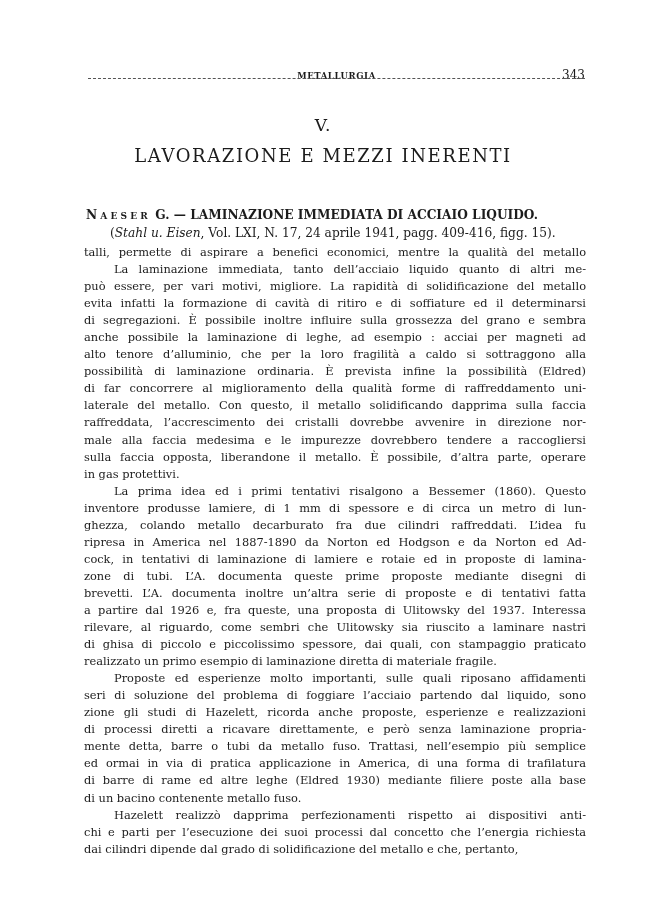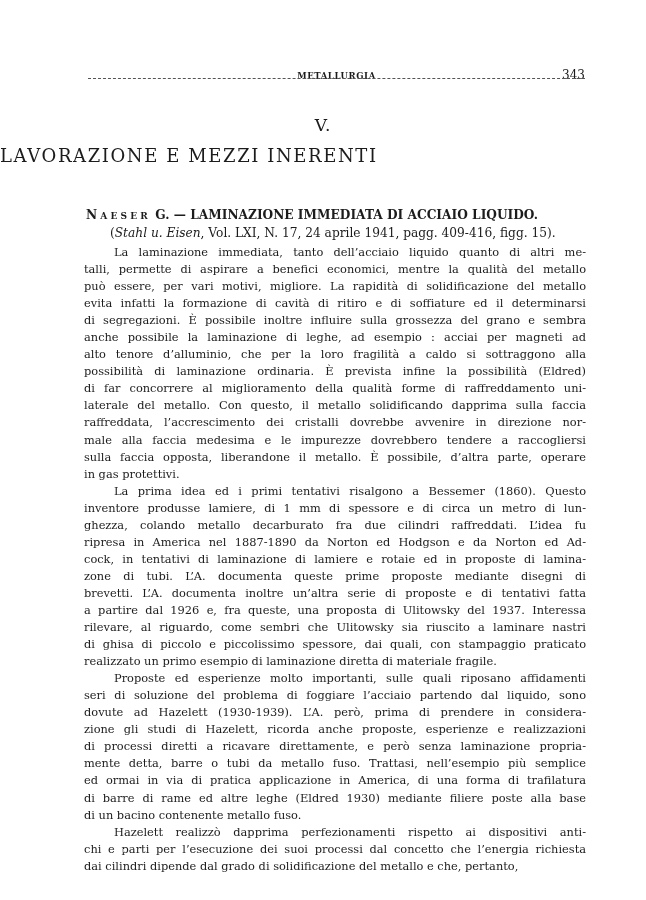--- a/index.html
+++ b/index.html
@@ -21,21 +21,21 @@
     }
     .head-rule {
       position: absolute; left: 88px; top: 78px; width: 497px; height: 0;
       border-top: 1px dashed #555;
     }
     .chapter-number {
       position: absolute; left: 0; width: 646px; top: 115px; text-align: center;
       font-size: 17px; letter-spacing: 1px;
     }
     .chapter-title {
-      position: absolute; left: 0; width: 646px; top: 145px; 
+      position: absolute; left: 0; width: 646px; top: 145px; text-align: center;
       font-size: 18px; letter-spacing: 1.6px;
     }
     .entry-head {
       position: absolute; left: 86px; top: 207px; width: 500px;
       font-size: 12.2px; line-height: 17.5px; font-weight: bold;
     }
     .entry-head .author { letter-spacing: 3.2px; font-variant: small-caps; }
     .entry-head .ref { display: block; padding-left: 24px; font-weight: normal; }
     .entry-head .ref i { font-style: italic; }
     .body-text {
@@ -62,22 +62,22 @@
   <div class="chapter-number">V.</div>
   <div class="chapter-title">LAVORAZIONE E MEZZI INERENTI</div>
 
   <div class="entry-head">
     <span class="author">Naeser</span><span> G. — </span><span>LAMINAZIONE IMMEDIATA DI ACCIAIO LIQUIDO.</span>
     <span class="ref"><span>(</span><i>Stahl u. Eisen</i><span>, Vol. LXI, N. 17, 24 aprile 1941, pagg. 409-416, figg. 15).</span></span>
   </div>
 
   <div class="body-text" id="body-text">
       <p>
+        <span class="line">talli, permette di aspirare a benefici economici, mentre la qualità del metallo</span>
         <span class="line indent">La laminazione immediata, tanto dell’acciaio liquido quanto di altri me-</span>
-        <span class="line">talli, permette di aspirare a benefici economici, mentre la qualità del metallo</span>
         <span class="line">può essere, per vari motivi, migliore. La rapidità di solidificazione del metallo</span>
         <span class="line">evita infatti la formazione di cavità di ritiro e di soffiature ed il determinarsi</span>
         <span class="line">di segregazioni. È possibile inoltre influire sulla grossezza del grano e sembra</span>
         <span class="line">anche possibile la laminazione di leghe, ad esempio : acciai per magneti ad</span>
         <span class="line">alto tenore d’alluminio, che per la loro fragilità a caldo si sottraggono alla</span>
         <span class="line">possibilità di laminazione ordinaria. È prevista infine la possibilità (Eldred)</span>
         <span class="line">di far concorrere al miglioramento della qualità forme di raffreddamento uni-</span>
         <span class="line">laterale del metallo. Con questo, il metallo solidificando dapprima sulla faccia</span>
         <span class="line">raffreddata, l’accrescimento dei cristalli dovrebbe avvenire in direzione nor-</span>
         <span class="line">male alla faccia medesima e le impurezze dovrebbero tendere a raccogliersi</span>
@@ -93,21 +93,20 @@
         <span class="line"> zone di tubi. L’A. documenta queste prime proposte mediante disegni di</span>
         <span class="line">brevetti. L’A. documenta inoltre un’altra serie di proposte e di tentativi fatta</span>
         <span class="line">a partire dal 1926 e, fra queste, una proposta di Ulitowsky del 1937. Interessa</span>
         <span class="line">rilevare, al riguardo, come sembri che Ulitowsky sia riuscito a laminare nastri</span>
         <span class="line">di ghisa di piccolo e piccolissimo spessore, dai quali, con stampaggio praticato</span>
         <span class="line last">realizzato un primo esempio di laminazione diretta di materiale fragile.</span>
       </p>
       <p>
         <span class="line indent">Proposte ed esperienze molto importanti, sulle quali riposano affidamenti</span>
         <span class="line">seri di soluzione del problema di foggiare l’acciaio partendo dal liquido, sono</span>
-        <span class="line">dovute ad Hazelett (1930-1939). L’A. però, prima di prendere in considera-</span>
         <span class="line">zione gli studi di Hazelett, ricorda anche proposte, esperienze e realizzazioni</span>
         <span class="line">di processi diretti a ricavare direttamente, e però senza laminazione propria-</span>
         <span class="line">mente detta, barre o tubi da metallo fuso. Trattasi, nell’esempio più semplice</span>
         <span class="line">ed ormai in via di pratica applicazione in America, di una forma di trafilatura</span>
         <span class="line">di barre di rame ed altre leghe (Eldred 1930) mediante filiere poste alla base</span>
         <span class="line last">di un bacino contenente metallo fuso.</span>
       </p>
       <p>
         <span class="line indent">Hazelett realizzò dapprima perfezionamenti rispetto ai dispositivi anti-</span>
         <span class="line">chi e parti per l’esecuzione dei suoi processi dal concetto che l’energia richiesta</span>

